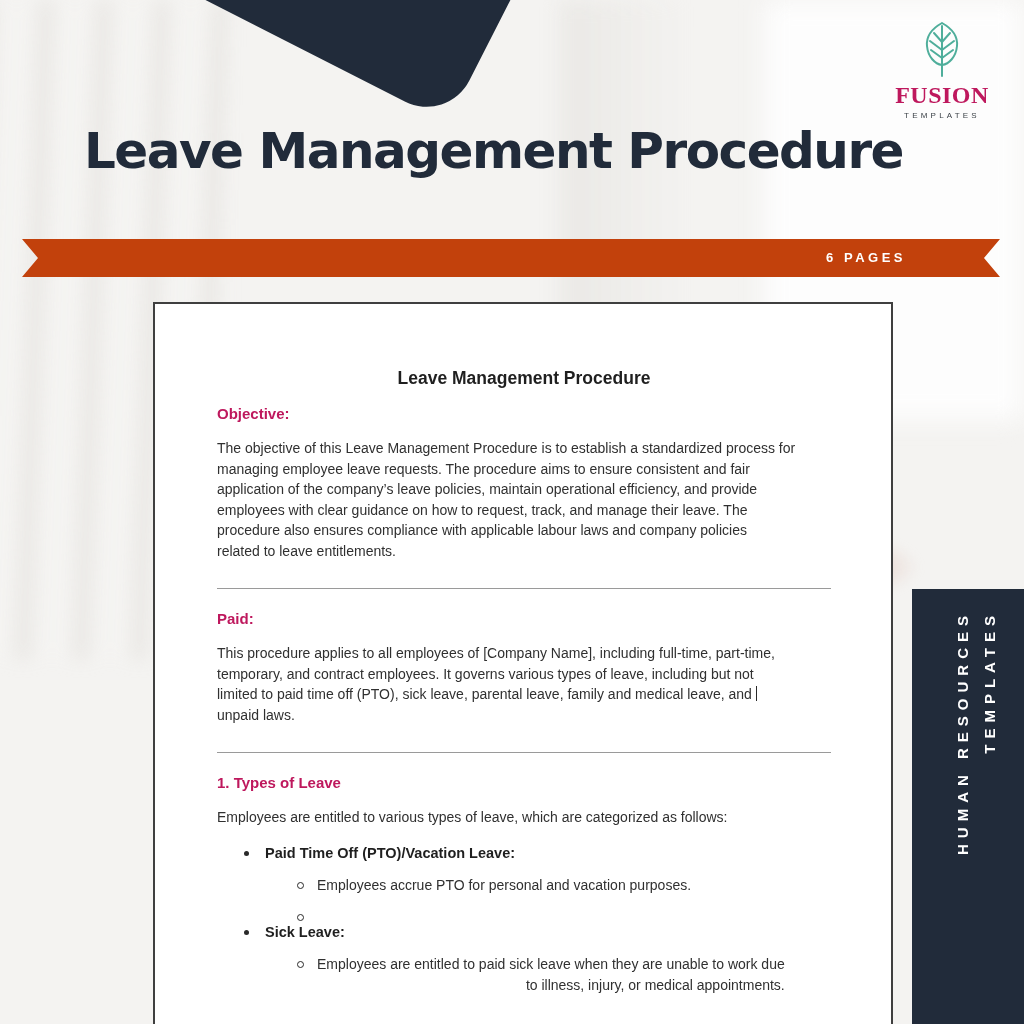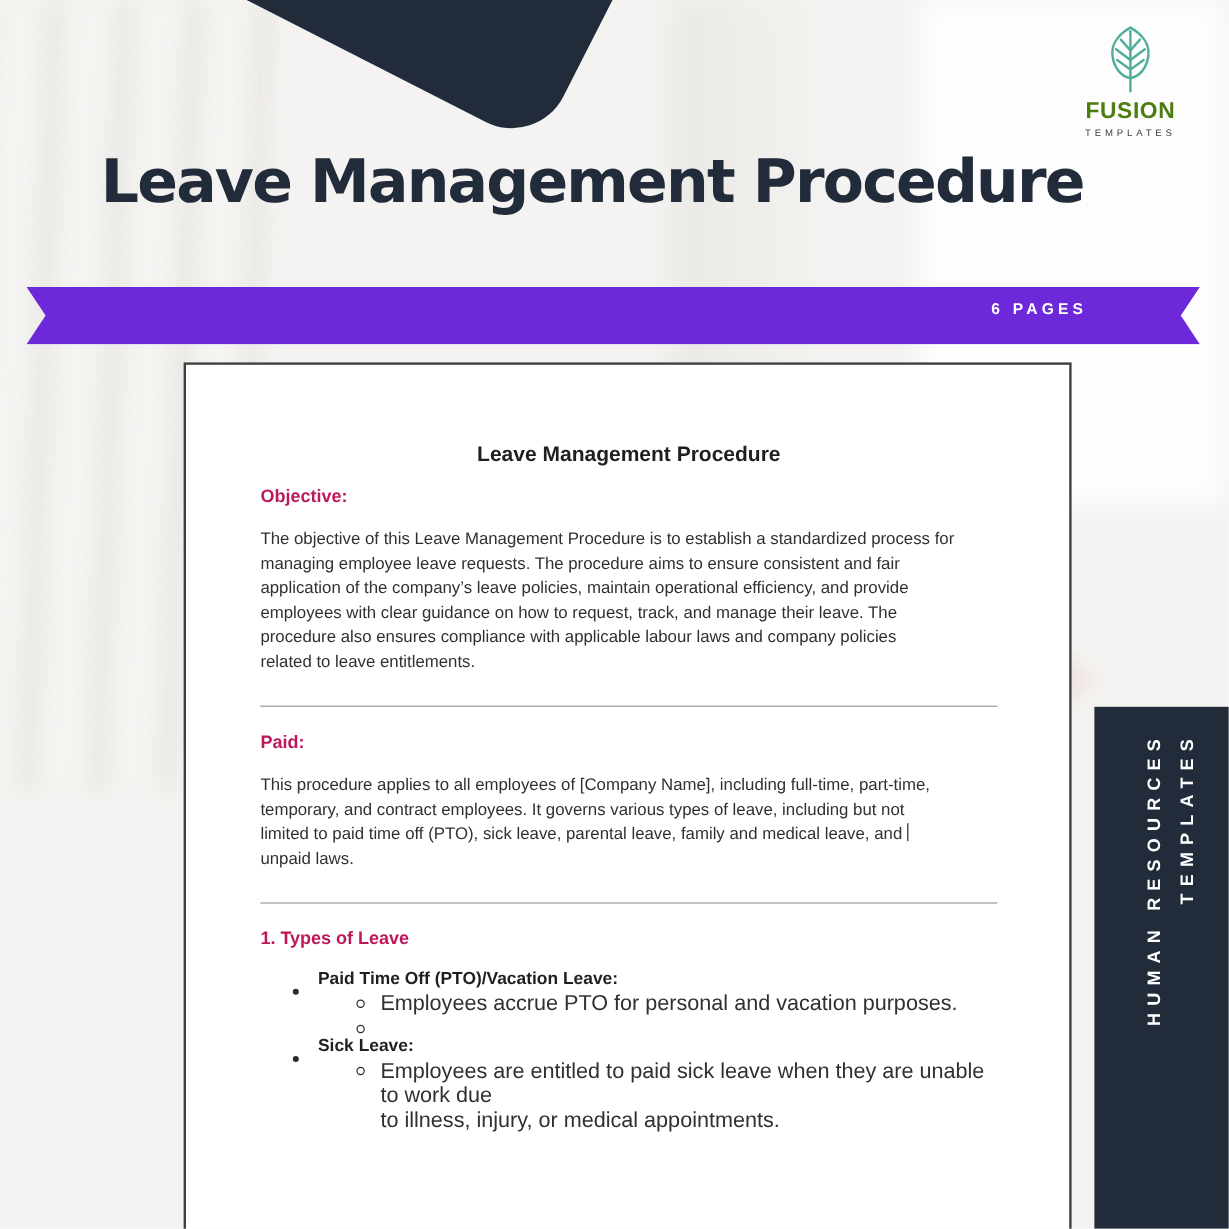--- a/index.html
+++ b/index.html
@@ -36,52 +36,52 @@
   
   .hero-title {
     position:absolute; left:84px; top:122px; width:920px;
     font-family:"DejaVu Sans","Liberation Sans",sans-serif;
     font-size:50px; font-weight:bold; letter-spacing:-1.5px;
     color:#212b3a;
   }
   
   .logo { position:absolute; left:886px; top:20px; width:112px; text-align:center; }
   .logo svg { display:block; margin:0 auto 4px; }
-  .logo-name { font-family:Liberation Sans, sans-serif; font-size:19px; font-weight:bold; letter-spacing:.5px; color:#4d7c0f; }
+  .logo-name { font-family:Liberation Serif, serif; font-size:24px; font-weight:bold; letter-spacing:.5px; color:#be185d; }
   .logo-tag  { font-size:8px; letter-spacing:3.2px; color:#3c4248; margin-top:2px; }
   
   .ribbon {
-    position:absolute; left:22px; top:239px; width:978px; height:48px;
-    background:#6d28d9;
+    position:absolute; left:22px; top:239px; width:978px; height:38px;
+    background:#c2410c;
     clip-path:polygon(0 0, 100% 0, calc(100% - 16px) 50%, 100% 100%, 0 100%, 16px 50%);
   }
   .ribbon-label {
     position:absolute; right:94px; top:0; line-height:38px;
     color:#ffffff; font-size:13px; font-weight:bold; letter-spacing:3.5px;
   }
   
   .page {
     position:absolute; left:153px; top:302px; width:740px; height:780px;
     background:#ffffff; border:2px solid #3f3f3f;
     padding:64px 60px 30px 62px;
     color:#303030;
   }
   .doc-title { font-size:17.5px; font-weight:bold; text-align:center; color:#1f1f1f; margin:0 0 16px; }
   .sec-head  { font-size:15px; font-weight:bold; color:#be185d; margin:16px 0 0; }
   .para      { font-size:14px; line-height:20.5px; margin:16px 0 0; white-space:pre-line; }
   .divider   { border:none; border-top:1px solid #9a9a9a; margin:27px 0 21px; }
   .caret     { display:inline-block; width:1.5px; height:15px; background:#2a2a2a; margin-left:4px; vertical-align:-2px; }
-  .bullet-item { display:flex; margin:15px 0 0; padding-left:25px; font-size:14.5px; line-height:20px;align-items:center; }
+  .bullet-item { display:flex; margin:15px 0 0; padding-left:25px; font-size:14.5px; line-height:20px; }
   .bullet-item .marker { flex:0 0 23px; position:relative; }
   .bullet-item .marker::after {
     content:""; position:absolute; left:2px; top:8px; width:5px; height:5px;
     border-radius:50%; background:#2a2a2a;
   }
   .bullet-item .label { font-weight:bold; color:#1f1f1f; }
-  .sub-item { display:flex; margin:0 0 0; padding-left:77px; font-size:18px; line-height:20.5px; }
+  .sub-item { display:flex; margin:12px 0 0; padding-left:77px; font-size:14px; line-height:20.5px;text-align:right; }
   .sub-item .marker { flex:0 0 23px; position:relative; }
   .sub-item .marker::after {
     content:""; position:absolute; left:3px; top:7px; width:5px; height:5px;
     border-radius:50%; border:1.3px solid #2a2a2a; background:transparent;
   }
   .sub-item .sub-text { white-space:pre-line; }
   
   .side-banner { position:absolute; left:912px; top:589px; width:112px; height:435px; background:#212b3a; }
   .side-banner-text {
     position:absolute; left:calc(50% + 8px); top:186px; width:330px;
@@ -139,20 +139,21 @@
   <hr class="divider">
 
   <h2 class="sec-head">Paid:</h2>
   <p class="para"><span>This procedure applies to all employees of [Company Name], including full-time, part-time,
 temporary, and contract employees. It governs various types of leave, including but not
 limited to paid time off (PTO), sick leave, parental leave, family and medical leave, and</span><span class="caret"></span><br><span>unpaid laws.</span></p>
 
   <hr class="divider">
 
   <h2 class="sec-head">1. Types of Leave</h2>
+  <p class="para">Employees are entitled to various types of leave, which are categorized as follows:</p>
 
   <div class="bullet-item">
     <span class="marker"></span>
     <span class="label">Paid Time Off (PTO)/Vacation Leave:</span>
   </div>
   <div class="sub-item">
     <span class="marker"></span>
     <span class="sub-text">Employees accrue PTO for personal and vacation purposes.</span>
   </div>
   <div class="sub-item">

